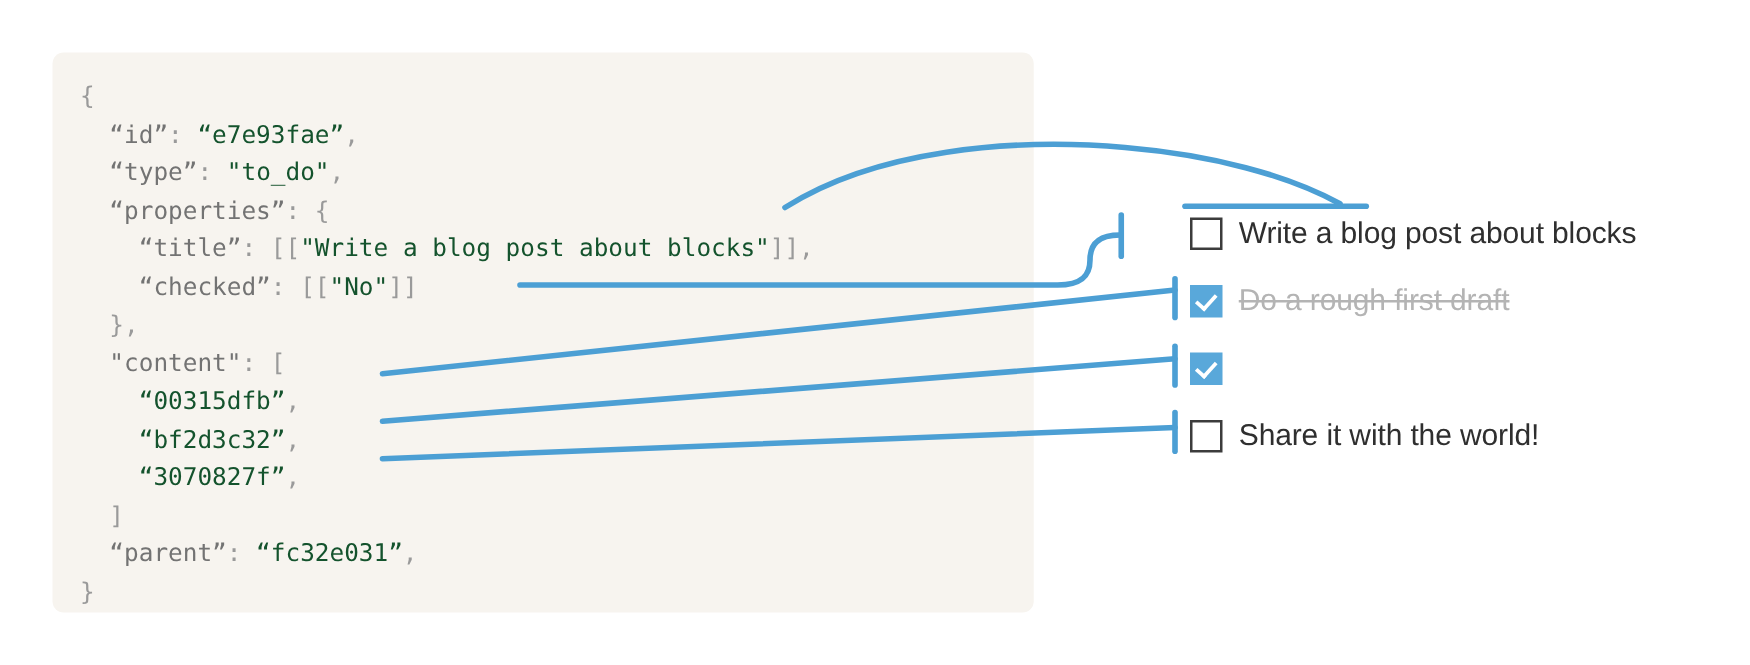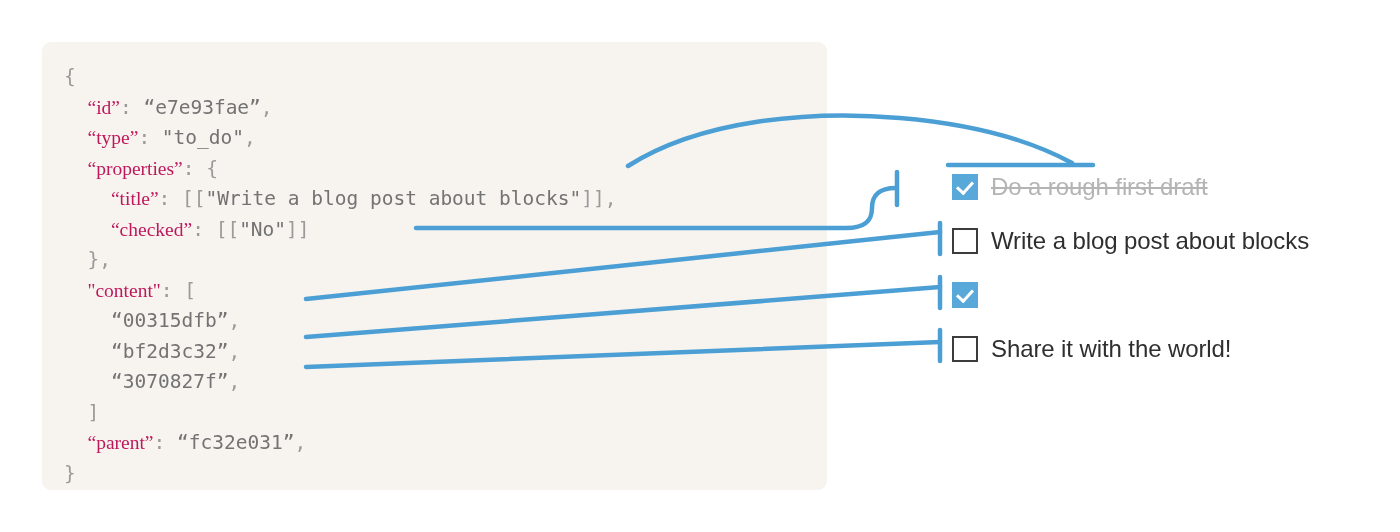--- a/index.html
+++ b/index.html
@@ -33,22 +33,22 @@
     position: absolute;
     left: 64px;
     top: 62px;
     z-index: 3;
     font-family: "DejaVu Sans Mono", "Liberation Mono", monospace;
     font-size: 19.5px;
     line-height: 30.5px;
     white-space: pre;
     color: #8a8a8a;
   }
-  .jk { color: #be185d; font-family: Liberation Serif, serif; }      
-  .jv { color: #737373; }      
+  .jk { color: #737373; }      
+  .jv { color: #14532d; }      
   .jp { color: #9a9a9a; }      
 
   
   #wires {
     position: absolute;
     left: 0;
     top: 0;
     width: 1400px;
     height: 532px;
     z-index: 4;
@@ -127,26 +127,26 @@
       <path d="M 306 337 L 940 287" fill="none" stroke="#4c9fd4" stroke-width="4.5" stroke-linecap="round"></path>
       <path d="M 306 367 L 940 342" fill="none" stroke="#4c9fd4" stroke-width="4.5" stroke-linecap="round"></path>
       <line x1="897" y1="172" x2="897" y2="205" stroke="#4c9fd4" stroke-width="4.5" stroke-linecap="round"></line>
       <line x1="940" y1="223" x2="940" y2="254" stroke="#4c9fd4" stroke-width="4.5" stroke-linecap="round"></line>
       <line x1="940" y1="277" x2="940" y2="308" stroke="#4c9fd4" stroke-width="4.5" stroke-linecap="round"></line>
       <line x1="940" y1="330" x2="940" y2="361" stroke="#4c9fd4" stroke-width="4.5" stroke-linecap="round"></line>
     </svg>
 
   <div id="todo-list">
       <div class="todo-row">
+        <div class="cb unchecked"></div>
+        <div class="todo-label">Write a blog post about blocks</div>
+      </div>
+      <div class="todo-row">
         <div class="cb checked"></div>
         <div class="todo-label done">Do a rough first draft</div>
-      </div>
-      <div class="todo-row">
-        <div class="cb unchecked"></div>
-        <div class="todo-label">Write a blog post about blocks</div>
       </div>
       <div class="todo-row">
         <div class="cb checked"></div>
       </div>
       <div class="todo-row">
         <div class="cb unchecked"></div>
         <div class="todo-label">Share it with the world!</div>
       </div>
     </div>
 

